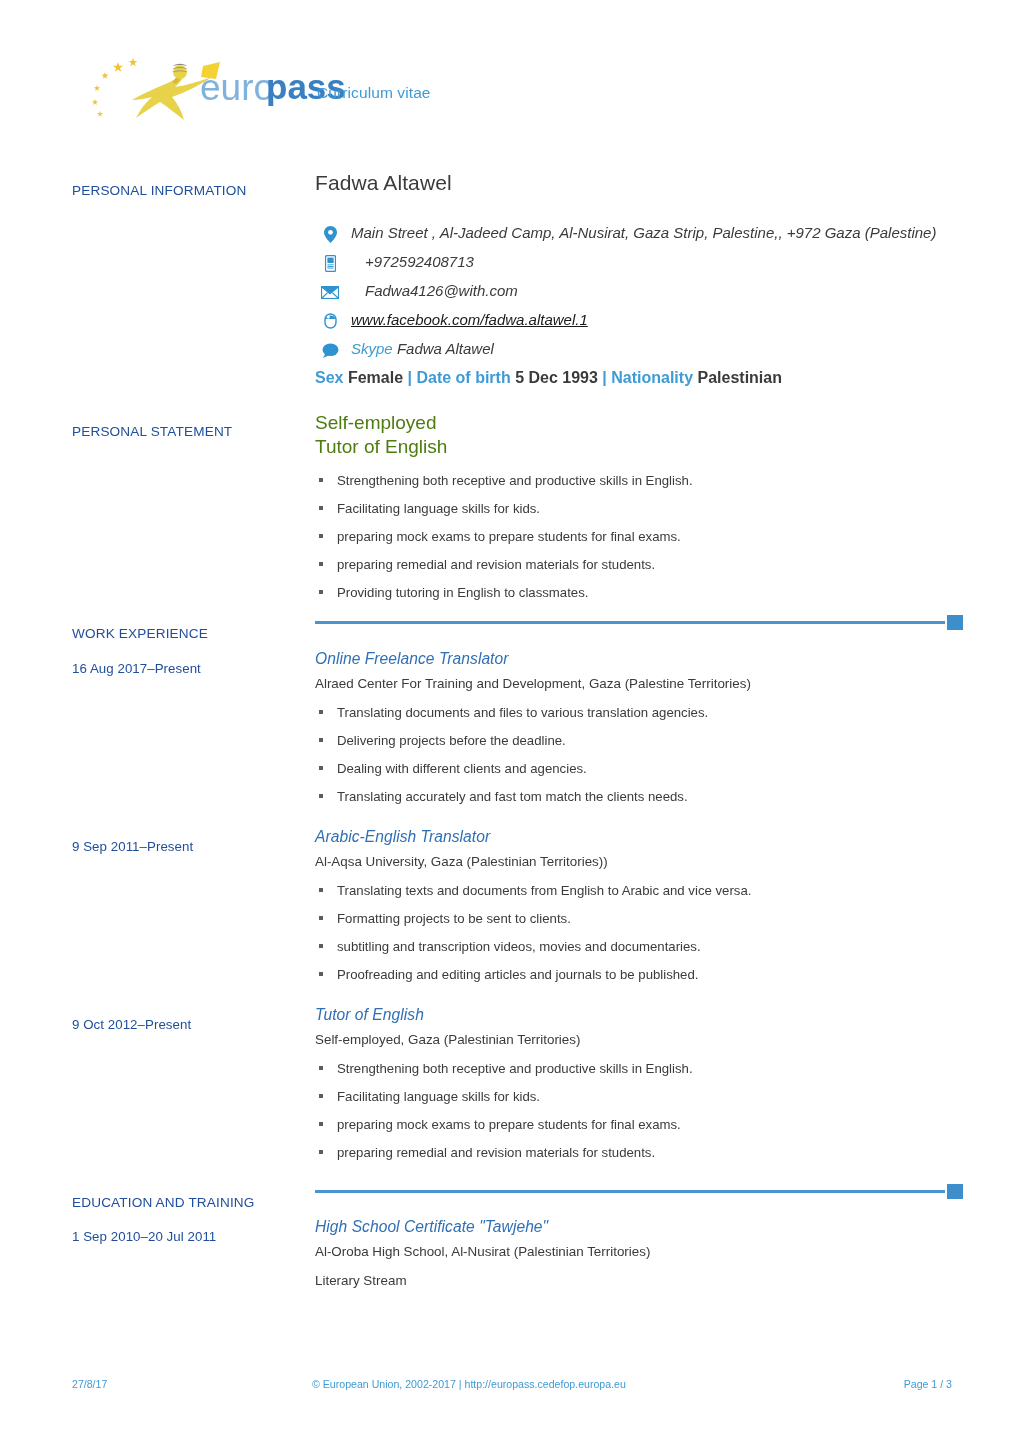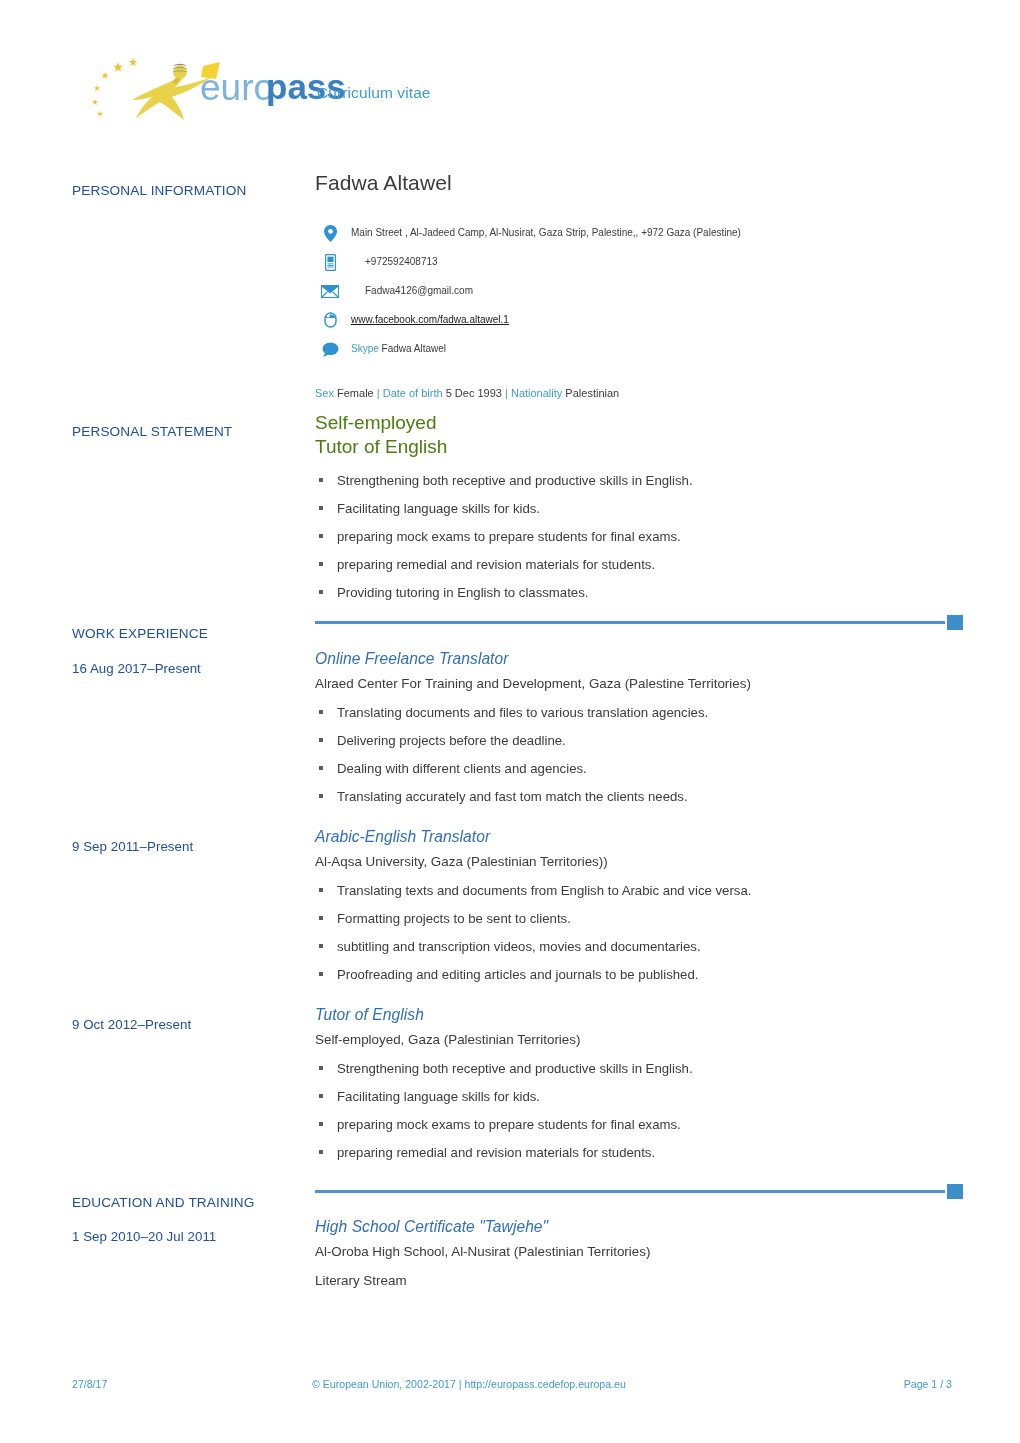--- a/index.html
+++ b/index.html
@@ -95,47 +95,49 @@
   .contact-list {
     margin: 0;
     padding: 0;
     list-style: none;
   }
   .contact-line {
     display: block;
     position: relative;
     min-height: 29px;
     line-height: 29px;
-    font-size: 10px;
+    font-size: 15px;
     color: #3b3b3b;
     padding-left: 36px;
+    font-style: italic;
   }
   .contact-icon {
     position: absolute;
     left: 4px;
     top: 0;
     width: 22px;
     height: 29px;
     line-height: 29px;
     text-align: center;
     color: #2f93d1;
   }
   .contact-icon svg { vertical-align: middle; }
   .contact-line a,
   .contact-line .link-text {
     color: #1a1a1a;
     text-decoration: underline;
   }
   .lbl-blue { color: #3f9bd4; }
 
   .demographics {
-    margin-top: 20px;
-    font-size: 11px;
+    margin-top: 5px;
+    font-size: 16px;
     color: #3b3b3b;
     line-height: 20px;
+    font-weight: bold;
   }
   .demographics .sep { color: #3f9bd4; }
 
   
   .plain-line {
     font-size: 19px;
     color: #4d7c0f;
     line-height: 24px;
   }
   .job-title {
@@ -285,21 +287,21 @@
 
         <div class="contact-line">
           <span class="contact-icon">
             <svg width="18" height="13" viewBox="0 0 18 13">
                 <rect x="0.5" y="0.5" width="17" height="12" fill="#ffffff" stroke="#2f93d1" stroke-width="1.2"></rect>
                 <path d="M1 1 L9 7.5 L17 1" fill="none" stroke="#2f93d1" stroke-width="1.6"></path>
                 <path d="M1 12 L6.6 6.6 M17 12 L11.4 6.6" stroke="#2f93d1" stroke-width="1.2" fill="none"></path>
                 <path d="M1 1 L9 7.5 L17 1 L17 0.6 L1 0.6 Z" fill="#2f93d1"></path>
               </svg>
           </span>
-          <span style="padding-left:14px;">Fadwa4126@gmail.com</span>
+          <span style="padding-left:14px;">Fadwa4126@with.com</span>
         </div>
 
         <div class="contact-line">
           <span class="contact-icon">
             <svg width="13" height="16" viewBox="0 0 13 16">
                 <rect x="1" y="1" width="11" height="14" rx="5.5" fill="none" stroke="#2f93d1" stroke-width="1.4"></rect>
                 <path d="M1.4 6 A5.5 5.5 0 0 1 11.6 6 Z" fill="#2f93d1"></path>
                 <circle cx="4.4" cy="4" r="1.5" fill="#ffffff"></circle>
               </svg>
           </span>

